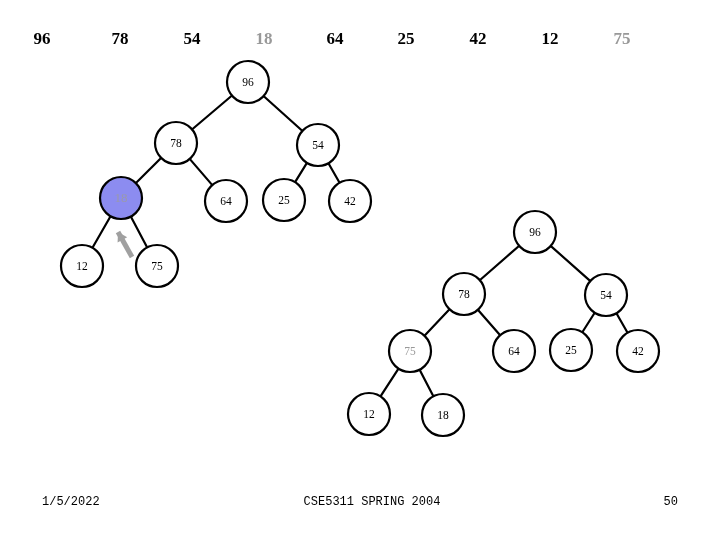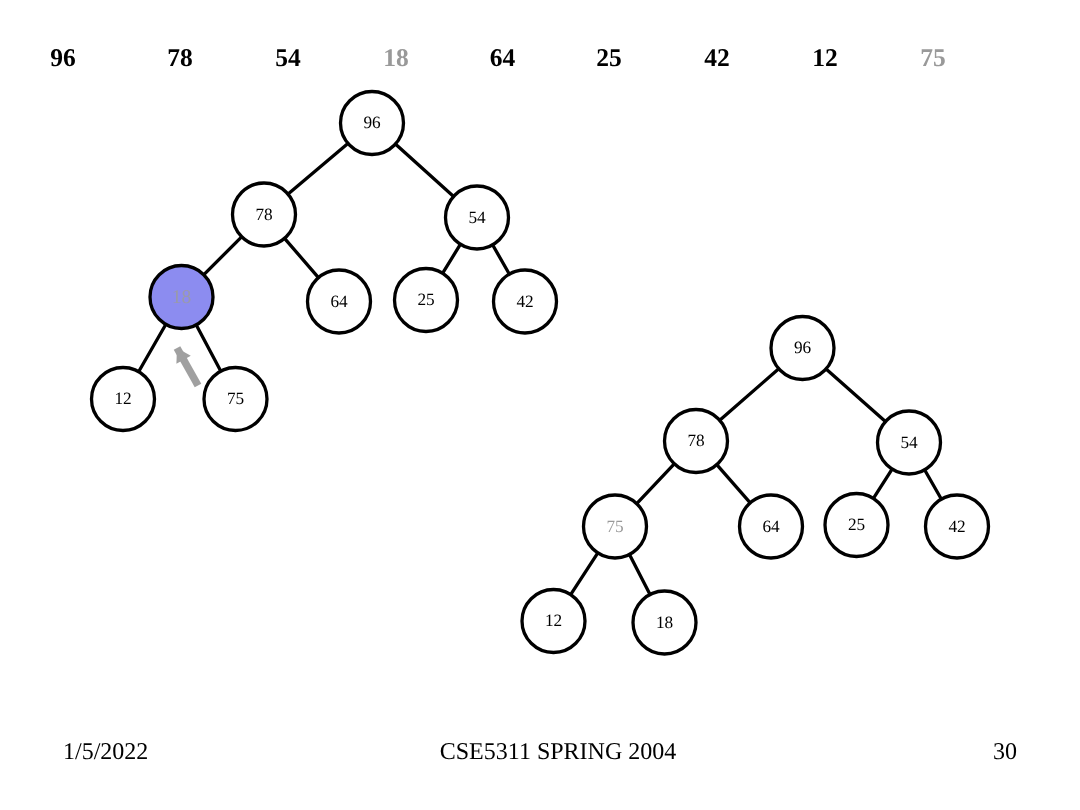--- a/index.html
+++ b/index.html
@@ -71,22 +71,22 @@
   .swap-arrow {
     stroke: #a0a0a0;
     stroke-width: 5;
     fill: none;
     stroke-linecap: butt;
   }
 
   
   .footer-text {
     position: absolute;
-    font-family: Liberation Serif, serif;
-    font-size: 16px;
+    font-family: Liberation Mono, monospace;
+    font-size: 12px;
     color: #000000;
     line-height: 16px;
   }
   #footer-date { left: 42px; top: 494px; }
   #footer-center {
     left: 0; top: 494px; width: 720px; text-align: center; margin-left: 12px;
   }
   #footer-page { right: 42px; top: 494px; }
 </style>
 </head>
@@ -166,15 +166,15 @@
         <text x="369" y="415" class="node-label">12</text>
         <circle cx="443" cy="415" r="21" class="node-circle"></circle>
         <text x="443" y="416" class="node-label">18</text>
       </g>
   </svg>
 
   <div class="footer-text" id="footer-date">1/5/2022</div>
   <div class="footer-text" id="footer-center">
     <div>CSE5311 SPRING 2004</div>
   </div>
-  <div class="footer-text" id="footer-page">30</div>
+  <div class="footer-text" id="footer-page">50</div>
 
 </div>
 
 </body></html>

